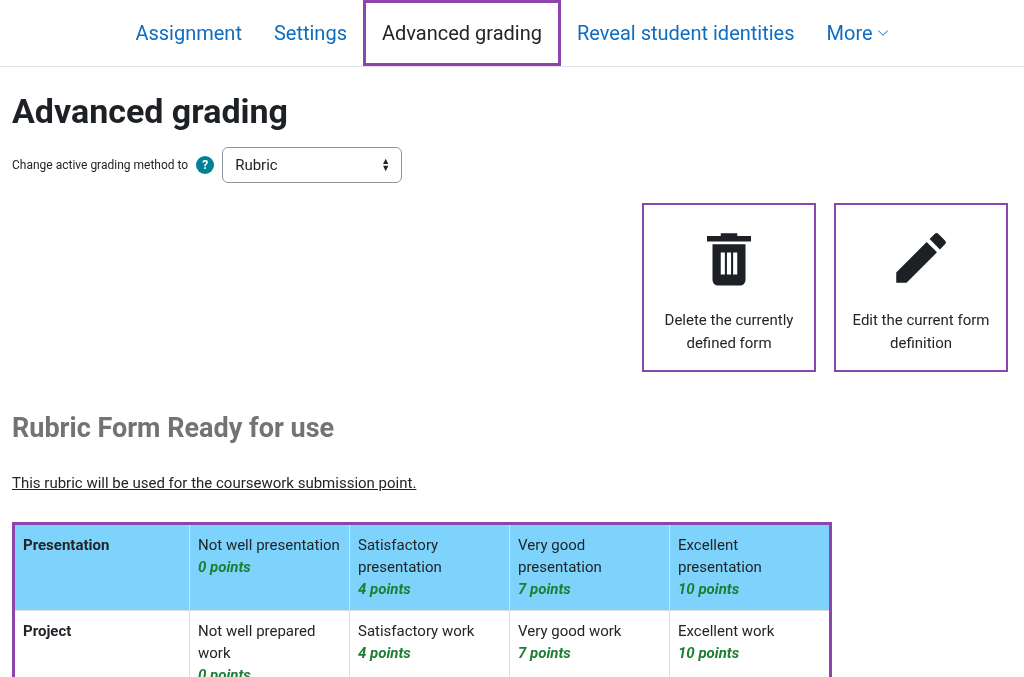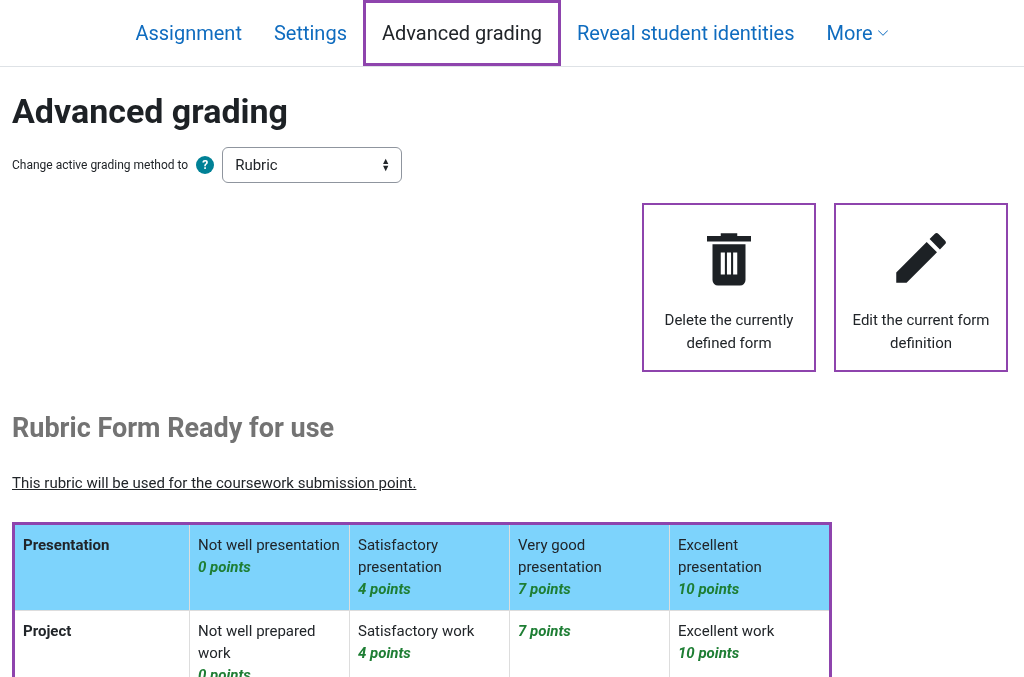--- a/index.html
+++ b/index.html
@@ -255,20 +255,21 @@
       <div class="rubric-cell criterion">Project</div>
       <div class="rubric-cell">
         <div class="level-desc">Not well prepared work</div>
         <div class="level-points">0 points</div>
       </div>
       <div class="rubric-cell">
         <div class="level-desc">Satisfactory work</div>
         <div class="level-points">4 points</div>
       </div>
       <div class="rubric-cell">
+        <div class="level-desc">Very good work</div>
         <div class="level-points">7 points</div>
       </div>
       <div class="rubric-cell">
         <div class="level-desc">Excellent work</div>
         <div class="level-points">10 points</div>
       </div>
     </div>
 
   </div>
 

